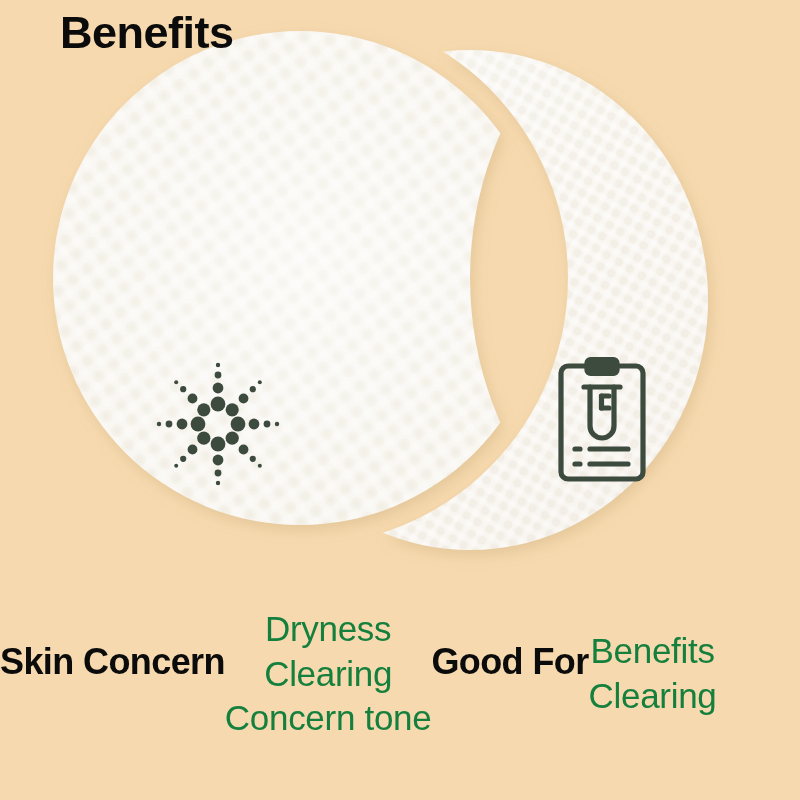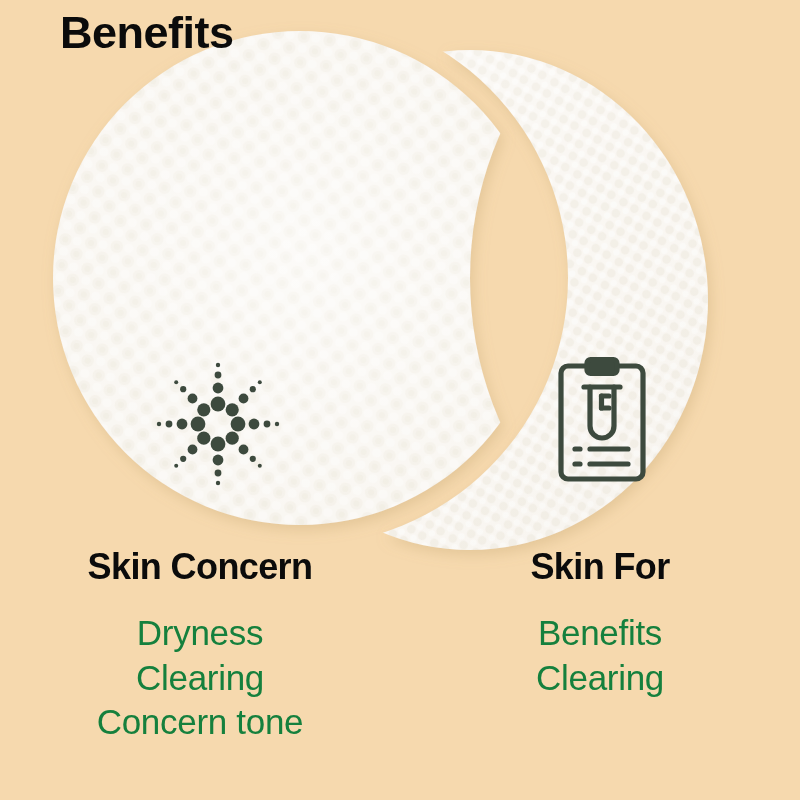--- a/index.html
+++ b/index.html
@@ -72,21 +72,21 @@
     left: 0;
     top: 548px;
     width: 800px;
     height: 252px;
     display: flex;
     z-index: 30;
   }
   .column {
     flex: 1 1 50%;
     display: flex;
-    flex-direction: column;
+    flex-direction: row;
     align-items: center;
   }
   .col-heading {
     font-size: 36px;
     font-weight: 700;
     color: #0b0b0b;
     letter-spacing: -0.6px;
     line-height: 1.08;
     margin: 0 0 24px 0;
     white-space: nowrap;
@@ -248,21 +248,21 @@
     <div class="column">
       <div class="col-heading">Skin Concern</div>
       <ul class="col-list">
         <li>Dryness</li>
         <li>Clearing</li>
         <li>Concern tone</li>
       </ul>
     </div>
 
     <div class="column">
-      <div class="col-heading">Skin For</div>
+      <div class="col-heading">Good For</div>
       <ul class="col-list">
         <li>Benefits</li>
         <li>Clearing</li>
       </ul>
     </div>
 
   </div>
 
 </div>
 

